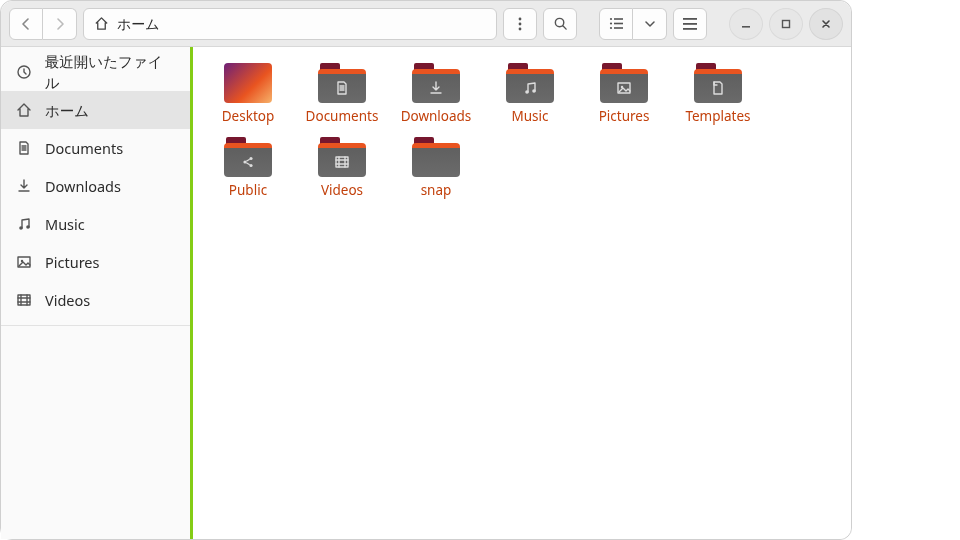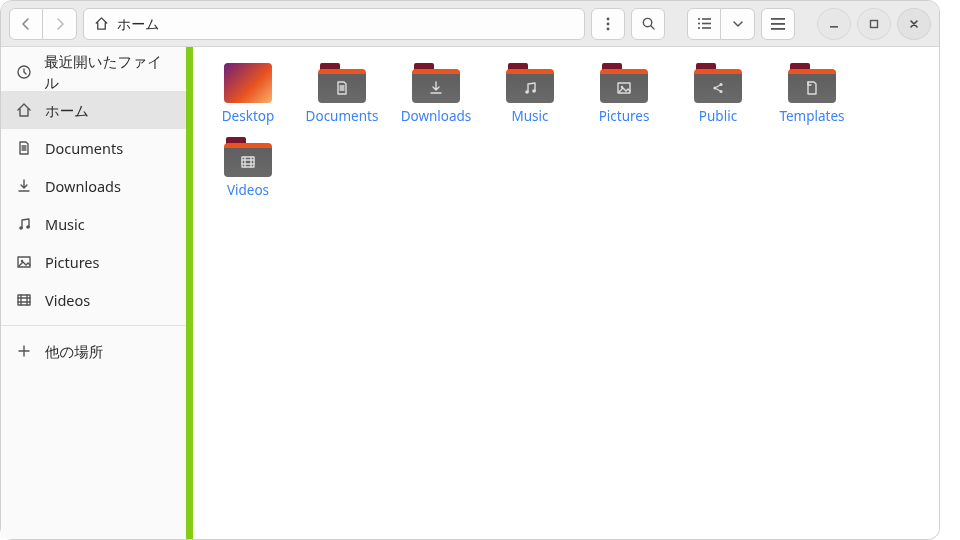--- a/index.html
+++ b/index.html
@@ -1,38 +1,38 @@
 <!DOCTYPE html>
 <html><head>
 <meta charset="utf-8">
 <style>
   * { box-sizing: border-box; margin: 0; padding: 0; font-family: "Noto Sans", "Segoe UI", sans-serif; }
   body { width: 960px; height: 540px; overflow: hidden; background: #fff; }
-  .window { width: 940px; height: 540px; display: flex; flex-direction: column; border: 1px solid #cfcfcf; border-radius: 12px; background: #fafafa; }
+  .window { width: 852px; height: 540px; display: flex; flex-direction: column; border: 1px solid #cfcfcf; border-radius: 12px; background: #fafafa; }
   
   .headerbar { height: 46px; display: flex; align-items: center; padding: 6px 8px; gap: 6px; background: #ebebeb; border-bottom: 1px solid #d8d8d8; border-radius: 12px 12px 0 0; }
   .btn { height: 32px; min-width: 34px; border: 1px solid #cfcfcf; background: #fdfdfd; border-radius: 6px; display: flex; align-items: center; justify-content: center; color: #3a3a3a; font-size: 14px; cursor: pointer; }
   .btn.square { width: 34px; }
   .btn-group { display: flex; }
   .btn-group .btn:first-child { border-top-right-radius: 0; border-bottom-right-radius: 0; }
   .btn-group .btn:last-child { border-top-left-radius: 0; border-bottom-left-radius: 0; border-left: none; }
   .pathbar { flex: 1; height: 32px; border: 1px solid #cfcfcf; background: #fdfdfd; border-radius: 6px; display: flex; align-items: center; padding: 0 10px; gap: 8px; color: #2b2b2b; font-size: 14px; }
   .headerbar .gap { width: 10px; }
   
   .body { flex: 1; display: flex; min-height: 0; background: #ffffff; border-radius: 0 0 12px 12px; }
-  .sidebar { width: 192px; border-right: 7px solid #84cc16; background: #fafafa; padding-top: 6px; overflow-y: auto; }
+  .sidebar { width: 192px; border-right: 3px solid #84cc16; background: #fafafa; padding-top: 6px; overflow-y: auto; }
   .side-item { height: 38px; display: flex; align-items: center; gap: 12px; padding: 0 14px; font-size: 14.5px; color: #2c2c2c; cursor: pointer; }
   .side-item.selected { background: #e4e4e4; }
   .side-item .icon { width: 18px; display: flex; justify-content: center; color: #555; }
   .side-sep { height: 1px; background: #e2e2e2; margin: 6px 0; }
   
   .content { flex: 1; overflow: auto; padding: 12px 8px; }
   .grid { display: flex; flex-wrap: wrap; gap: 4px 0; }
   .item { width: 94px; display: flex; flex-direction: column; align-items: center; gap: 6px; padding: 4px 2px; cursor: pointer; border-radius: 6px; }
-  .item .label { font-size: 13.5px; color: #3b82f6; text-align: center; line-height: 1.15; }
+  .item .label { font-size: 13.5px; color: #c2410c; text-align: center; line-height: 1.15; }
   
   .folder { width: 48px; height: 40px; position: relative; }
   .folder .tab { position: absolute; top: 0; left: 2px; width: 20px; height: 8px; border-radius: 2px 2px 0 0; }
   .folder .body { position: absolute; top: 6px; left: 0; right: 0; bottom: 0; border-radius: 4px; display: flex; align-items: center; justify-content: center; }
   .folder.orange .tab { background: #77172e; }
   .folder.orange .body { background: linear-gradient(180deg,#e95420 0%,#e95420 14%,#5f5f5f 14%,#6a6a6a 100%); }
   .folder.plain .tab { background: #77172e; }
   .folder.plain .body { background: linear-gradient(180deg,#e95420 0%,#e95420 14%,#606060 14%,#6b6b6b 100%); }
   .folder .glyph { color: #e8e8e8; font-size: 16px; line-height: 1; margin-top: 4px; }
   
@@ -187,28 +187,20 @@
         <div class="side-item">
           <span class="icon">
             <svg width="16" height="16" viewBox="0 0 16 16">
               <rect x="2" y="3" width="12" height="10" fill="none" stroke="#555" stroke-width="1.4" stroke-linecap="round" stroke-linejoin="round"></rect>
               <path d="M2 6 H14 M2 10 H14 M5 3 V13 M11 3 V13" fill="none" stroke="#555" stroke-width="1.4" stroke-linecap="round" stroke-linejoin="round"></path>
             </svg>
           </span>
           <span>Videos</span>
         </div>
         <div class="side-sep"></div>
-        <div class="side-item">
-          <span class="icon">
-            <svg width="16" height="16" viewBox="0 0 16 16">
-              <path d="M8 3 V13 M3 8 H13" fill="none" stroke="#555" stroke-width="1.4" stroke-linecap="round" stroke-linejoin="round"></path>
-            </svg>
-          </span>
-          <span>他の場所</span>
-        </div>
       </div>
     <div class="content">
       <div class="grid" id="grid">
           <div class="item">
             <div class="desktop-icon"></div>
             <span class="label">Desktop</span>
           </div>
           <div class="item">
             <div class="folder orange">
               <div class="tab"></div>
@@ -258,20 +250,34 @@
                 <span class="glyph">
                   <svg width="16" height="16" viewBox="0 0 16 16">
                     <rect x="2" y="3" width="12" height="10" fill="none" stroke="#ddd" stroke-width="1.4" stroke-linecap="round" stroke-linejoin="round"></rect>
                     <circle cx="6" cy="7" r="1.2" fill="#ddd"></circle>
                     <path d="M3 12 L7 8 L10 11 L12 9 L14 11" fill="none" stroke="#ddd" stroke-width="1.4" stroke-linecap="round" stroke-linejoin="round"></path>
                   </svg>
                 </span>
               </div>
             </div>
             <span class="label">Pictures</span>
+          </div>
+          <div class="item">
+            <div class="folder orange">
+              <div class="tab"></div>
+              <div class="body">
+                <span class="glyph">
+                  <svg width="16" height="16" viewBox="0 0 16 16">
+                    <path d="M4 2 H10 L12 4 V14 H4 Z" fill="none" stroke="#ddd" stroke-width="1.4" stroke-linecap="round" stroke-linejoin="round"></path>
+                    <path d="M4 2 V5 H7" fill="none" stroke="#ddd" stroke-width="1.4" stroke-linecap="round" stroke-linejoin="round"></path>
+                  </svg>
+                </span>
+              </div>
+            </div>
+            <span class="label">Templates</span>
           </div>
           <div class="item">
             <div class="folder orange">
               <div class="tab"></div>
               <div class="body">
                 <span class="glyph">
                   <svg width="16" height="16" viewBox="0 0 16 16">
                     <circle cx="5" cy="8" r="1.6" fill="#ddd"></circle>
                     <circle cx="11" cy="4.5" r="1.6" fill="#ddd"></circle>
                     <circle cx="11" cy="11.5" r="1.6" fill="#ddd"></circle>
@@ -281,39 +287,32 @@
               </div>
             </div>
             <span class="label">Public</span>
           </div>
           <div class="item">
             <div class="folder orange">
               <div class="tab"></div>
               <div class="body">
                 <span class="glyph">
                   <svg width="16" height="16" viewBox="0 0 16 16">
-                    <path d="M4 2 H10 L12 4 V14 H4 Z" fill="none" stroke="#ddd" stroke-width="1.4" stroke-linecap="round" stroke-linejoin="round"></path>
-                    <path d="M4 2 V5 H7" fill="none" stroke="#ddd" stroke-width="1.4" stroke-linecap="round" stroke-linejoin="round"></path>
-                  </svg>
-                </span>
-              </div>
-            </div>
-            <span class="label">Templates</span>
-          </div>
-          <div class="item">
-            <div class="folder orange">
-              <div class="tab"></div>
-              <div class="body">
-                <span class="glyph">
-                  <svg width="16" height="16" viewBox="0 0 16 16">
                     <rect x="2" y="3" width="12" height="10" fill="none" stroke="#ddd" stroke-width="1.4" stroke-linecap="round" stroke-linejoin="round"></rect>
                     <path d="M2 6 H14 M2 10 H14 M5 3 V13 M11 3 V13" fill="none" stroke="#ddd" stroke-width="1.4" stroke-linecap="round" stroke-linejoin="round"></path>
                   </svg>
                 </span>
               </div>
             </div>
             <span class="label">Videos</span>
           </div>
+          <div class="item">
+            <div class="folder plain">
+              <div class="tab"></div>
+              <div class="body"></div>
+            </div>
+            <span class="label">snap</span>
+          </div>
         </div>
     </div>
   </div>
 
 </div>
 
 </body></html>

